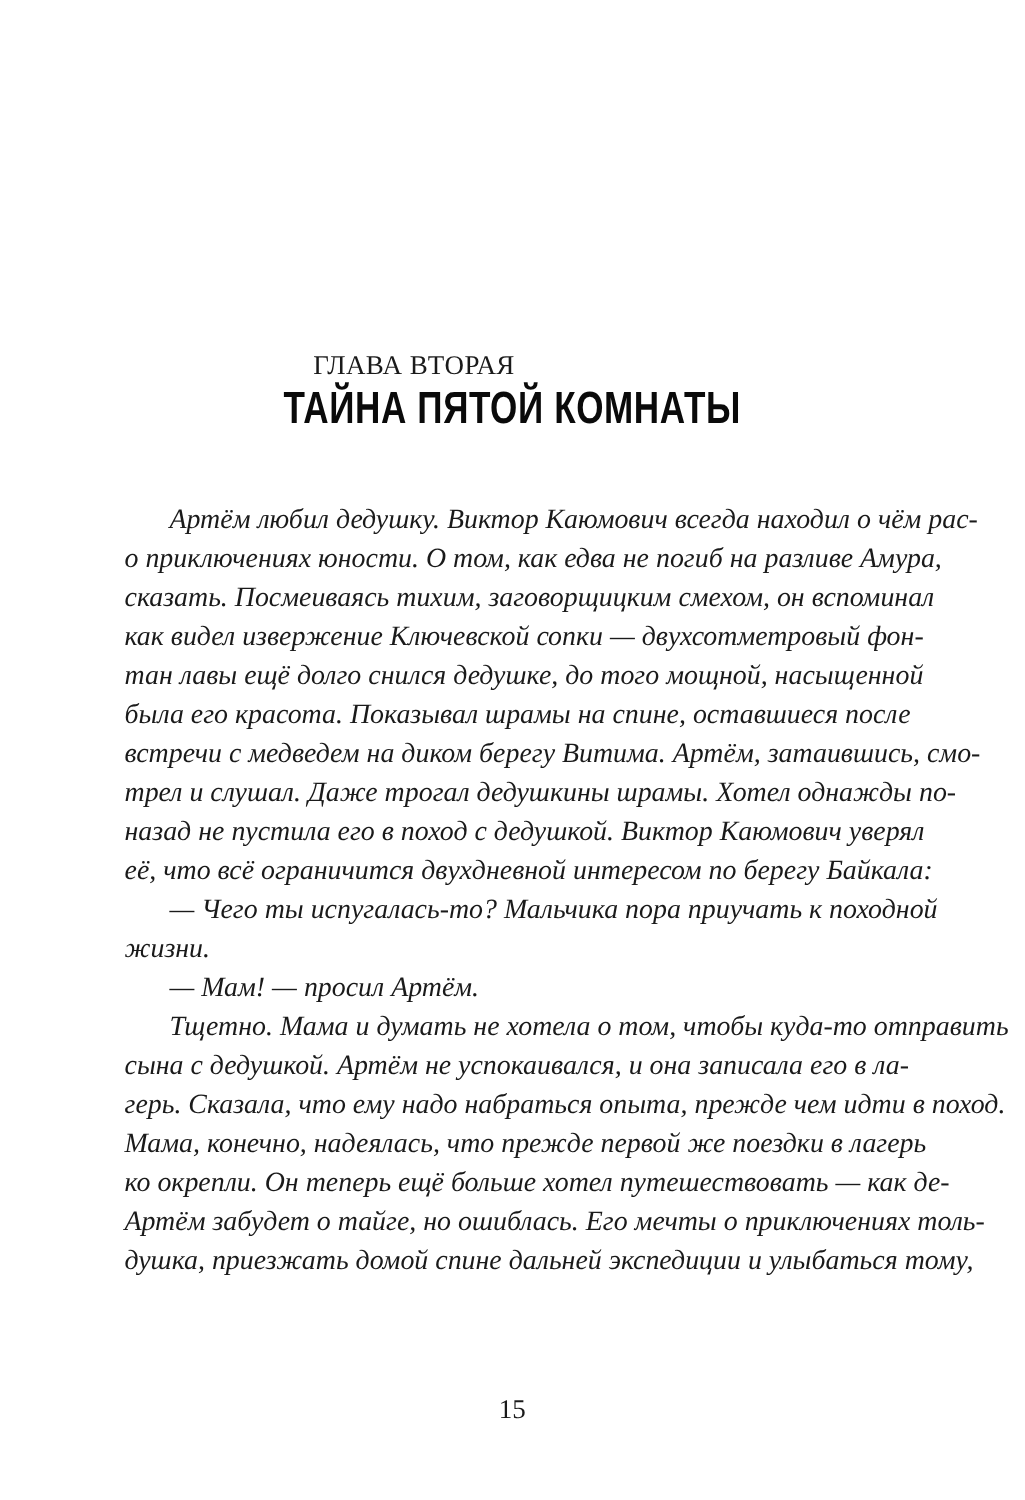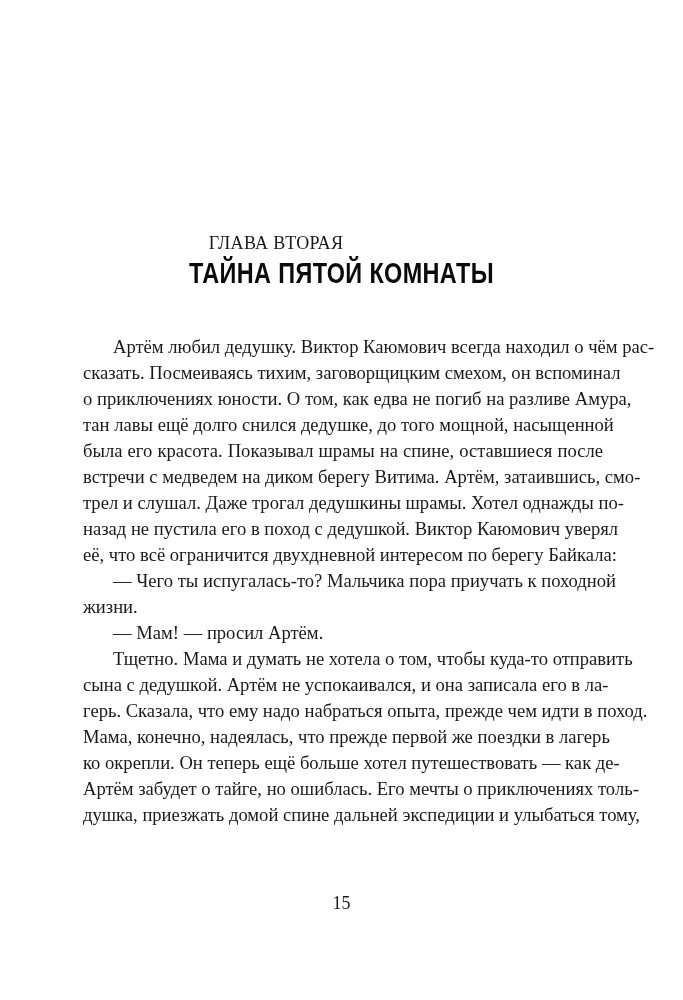--- a/index.html
+++ b/index.html
@@ -56,48 +56,50 @@
     }
     .line {
       display: block;
       height: 26px;
       line-height: 26px;
       font-size: 18.6px;
       white-space: nowrap;
       text-align: justify;
       text-align-last: justify;
       color: #1a1a1a;
+      font-style: italic;
     }
     .line.indent {
       padding-left: 30px;
     }
     .line.last {
       text-align-last: left;
     }
     .page-number {
       position: absolute;
-      top: 893px;
+      top: 929px;
       left: 0;
       width: 683px;
       text-align: center;
       font-size: 18px;
       color: #1a1a1a;
     }
   </style>
 </head>
 <body>
 
 <div class="page">
   <div class="chapter-label">ГЛАВА ВТОРАЯ</div>
   <div class="chapter-title">ТАЙНА ПЯТОЙ КОМНАТЫ</div>
 
   <div class="body-text">
     <span class="line indent">Артём любил дедушку. Виктор Каюмович всегда находил о чём рас-</span>
+    <span class="line">о приключениях юности. О том, как едва не погиб на разливе Амура,</span>
     <span class="line">сказать. Посмеиваясь тихим, заговорщицким смехом, он вспоминал</span>
-    <span class="line">о приключениях юности. О том, как едва не погиб на разливе Амура,</span>
+    <span class="line">как видел извержение Ключевской сопки — двухсотметровый фон-</span>
     <span class="line">тан лавы ещё долго снился дедушке, до того мощной, насыщенной</span>
     <span class="line">была его красота. Показывал шрамы на спине, оставшиеся после</span>
     <span class="line">встречи с медведем на диком берегу Витима. Артём, затаившись, смо-</span>
     <span class="line">трел и слушал. Даже трогал дедушкины шрамы. Хотел однажды по-</span>
     <span class="line">назад не пустила его в поход с дедушкой. Виктор Каюмович уверял</span>
     <span class="line">её, что всё ограничится двухдневной интересом по берегу Байкала:</span>
     <span class="line indent">— Чего ты испугалась-то? Мальчика пора приучать к походной</span>
     <span class="line last">жизни.</span>
     <span class="line indent last">— Мам! — просил Артём.</span>
     <span class="line indent">Тщетно. Мама и думать не хотела о том, чтобы куда-то отправить</span>

